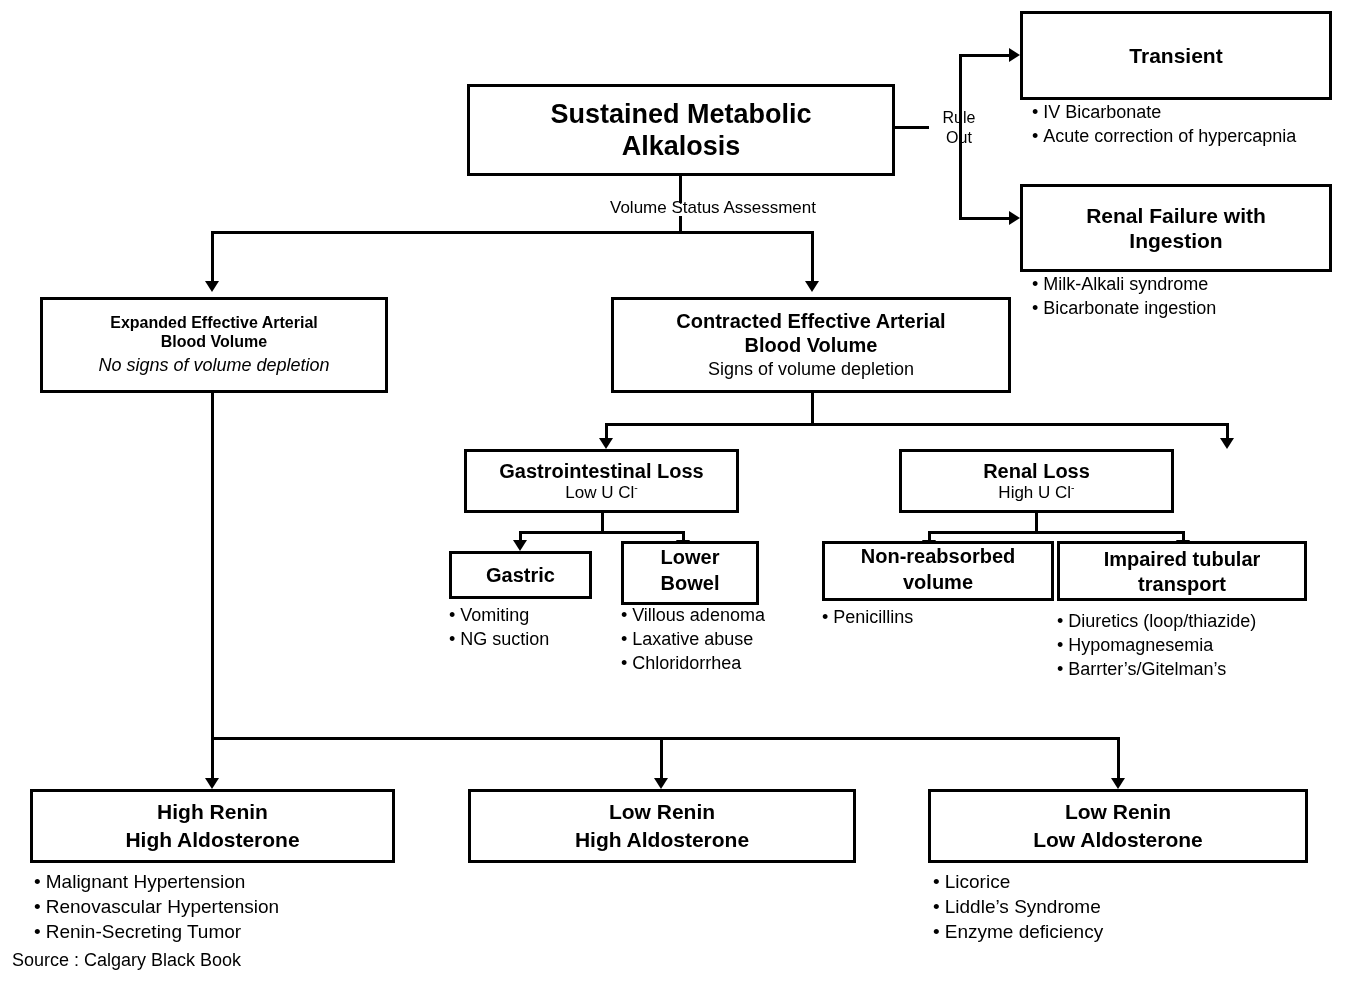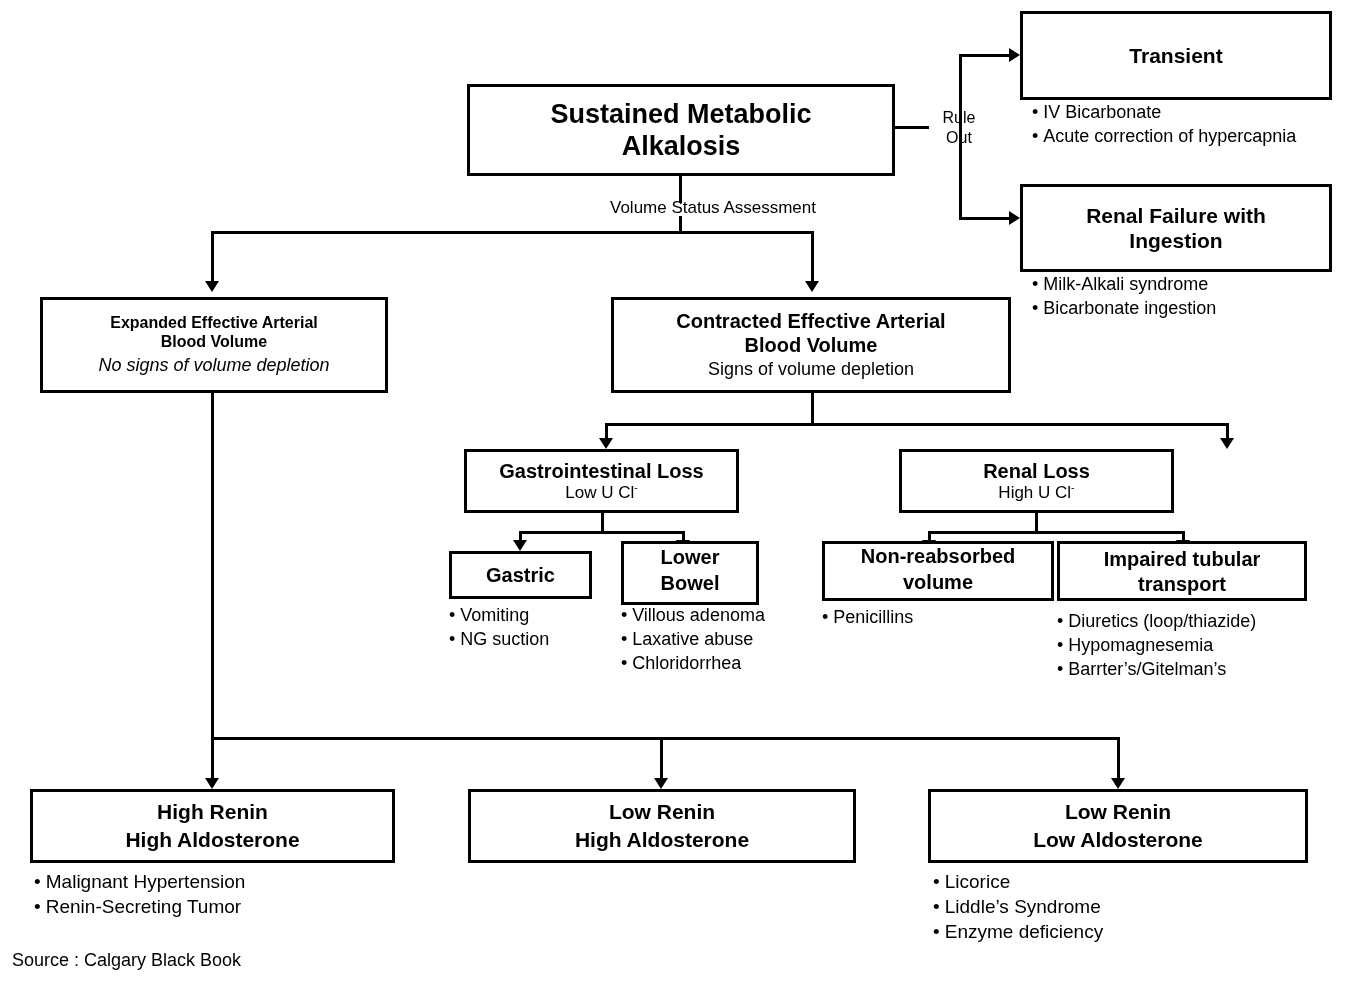--- a/index.html
+++ b/index.html
@@ -211,20 +211,21 @@
     <div>Hypomagnesemia</div>
     <div>Barrter’s/Gitelman’s</div>
   </div>
 
   <div class="box" style="left:30px;top:789px;width:365px;height:74px;">
     <div class="ttl" style="font-size:21px;line-height:1.33;">High Renin
 High Aldosterone</div>
   </div>
   <div class="bullets" style="left:34px;top:869px;font-size:19px;">
     <div>Malignant Hypertension</div>
+    <div>Renovascular Hypertension</div>
     <div>Renin-Secreting Tumor</div>
   </div>
 
   <div class="box" style="left:468px;top:789px;width:388px;height:74px;">
     <div class="ttl" style="font-size:21px;line-height:1.33;">Low Renin
 High Aldosterone</div>
   </div>
 
   <div class="box" style="left:928px;top:789px;width:380px;height:74px;">
     <div class="ttl" style="font-size:21px;line-height:1.33;">Low Renin

